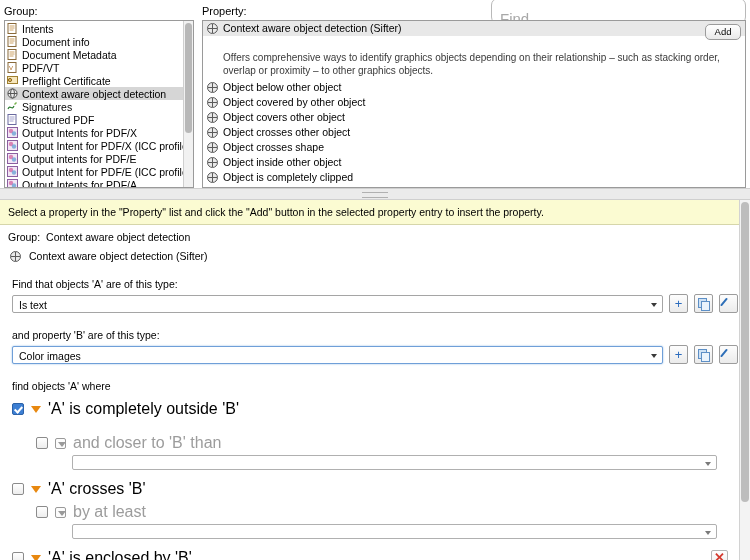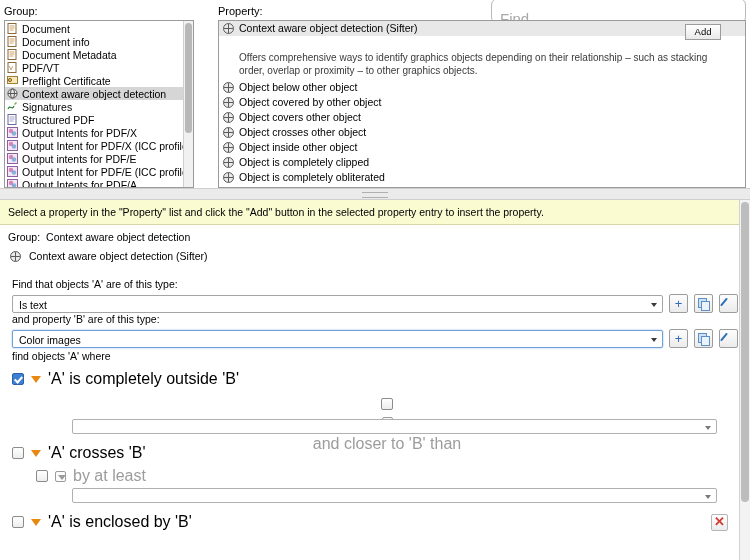--- a/index.html
+++ b/index.html
@@ -18,21 +18,21 @@
   }
 
   
   .top-area {
     display: flex;
     padding: 2px 4px 0 4px;
     height: 188px;
     box-sizing: border-box;
   }
   .pane-group { width: 190px; display: flex; flex-direction: column; }
-  .pane-property { flex: 1; display: flex; flex-direction: column; margin-left: 24px; }
+  .pane-property { flex: 1; display: flex; flex-direction: column; margin-left: 8px; }
 
   .pane-header {
     display: flex;
     align-items: center;
     height: 18px;
     font-size: 11px;
   }
   .pane-header .lbl { color: #000; }
 
   .find-box {
@@ -125,26 +125,26 @@
     border-left: 1px solid #5a5a5a;
   }
   .pdesc {
     font-size: 10px;
     color: #3a3a3a;
     padding: 16px 20px 3px 20px;
     line-height: 1.25;
   }
   .add-btn {
     position: absolute;
-    right: 24px;
+    right: 4px;
     top: 3px;
     width: 34px;
     height: 14px;
     border: 1px solid #9b9b9b;
-    border-radius: 0;
+    border-radius: 5px;
     background: linear-gradient(#ffffff, #e9e9e9);
     font-size: 9.5px;
     text-align: center;
     line-height: 14px;
   }
 
   
   .splitter {
     height: 10px;
     background: #ebebeb;
@@ -176,21 +176,21 @@
     font-size: 10.5px;
   }
   .summary-row { display: flex; align-items: center; gap: 6px; }
   .summary-row2 { display: flex; align-items: center; gap: 6px; margin-top: 7px; }
 
   
   .form {
     padding: 14px 12px 0 12px;
   }
   .field-label { font-size: 10.5px; margin-bottom: 4px; }
-  .combo-row { display: flex; align-items: center; gap: 6px; margin-bottom: 0; }
+  .combo-row { display: flex; align-items: center; gap: 6px; margin-bottom: 16px; }
   .combo {
     flex: 1;
     height: 18px;
     border: 1px solid #a5a5a5;
     background: #ffffff;
     border-radius: 2px;
     font-size: 10.5px;
     line-height: 18px;
     padding: 0 6px;
     position: relative;
@@ -365,21 +365,21 @@
     <div class="listbox">
       <div class="glist">
         <div class="glist-inner">
           <div class="grow">
             <span class="gicon">
               <svg width="11" height="11" viewBox="0 0 11 11">
                   <rect x="1" y="0.5" width="8" height="10" fill="#fff" stroke="#8a6a3a"></rect>
                   <path d="M2.5 3h5M2.5 5h5M2.5 7h4" stroke="#c08a3e" stroke-width="0.8"></path>
                 </svg>
             </span>
-            <span>Document</span>
+            <span>Intents</span>
           </div>
           <div class="grow">
             <span class="gicon">
               <svg width="11" height="11" viewBox="0 0 11 11">
                   <rect x="1" y="0.5" width="8" height="10" fill="#fff" stroke="#8a6a3a"></rect>
                   <path d="M2.5 3h5M2.5 5h5M2.5 7h4" stroke="#c08a3e" stroke-width="0.8"></path>
                 </svg>
             </span>
             <span>Document info</span>
           </div>
@@ -517,20 +517,24 @@
           <span class="picon"></span>
           <span>Object covered by other object</span>
         </div>
         <div class="prow">
           <span class="picon"></span>
           <span>Object covers other object</span>
         </div>
         <div class="prow">
           <span class="picon"></span>
           <span>Object crosses other object</span>
+        </div>
+        <div class="prow">
+          <span class="picon"></span>
+          <span>Object crosses shape</span>
         </div>
         <div class="prow">
           <span class="picon"></span>
           <span>Object inside other object</span>
         </div>
         <div class="prow">
           <span class="picon"></span>
           <span>Object is completely clipped</span>
         </div>
         <div class="prow">
@@ -598,21 +602,21 @@
     </div>
 
     <div class="cond-label">find objects 'A' where</div>
 
     <div class="cond-block">
       <div class="cond-line">
         <span class="cb checked"></span>
         <span class="tri"></span>
         <span class="cond-text">'A' is completely outside 'B'</span>
       </div>
-      <div class="cond-line indent" style="margin-top:10px;flex-direction:column;">
+      <div class="cond-line indent" style="margin-top:16px;">
         <span class="cb"></span>
         <span class="tri-box"></span>
         <span class="cond-text muted">and closer to 'B' than</span>
       </div>
       <div class="wide-input">
         <span class="arrow"></span>
       </div>
     </div>
 
     <div class="cond-block">

